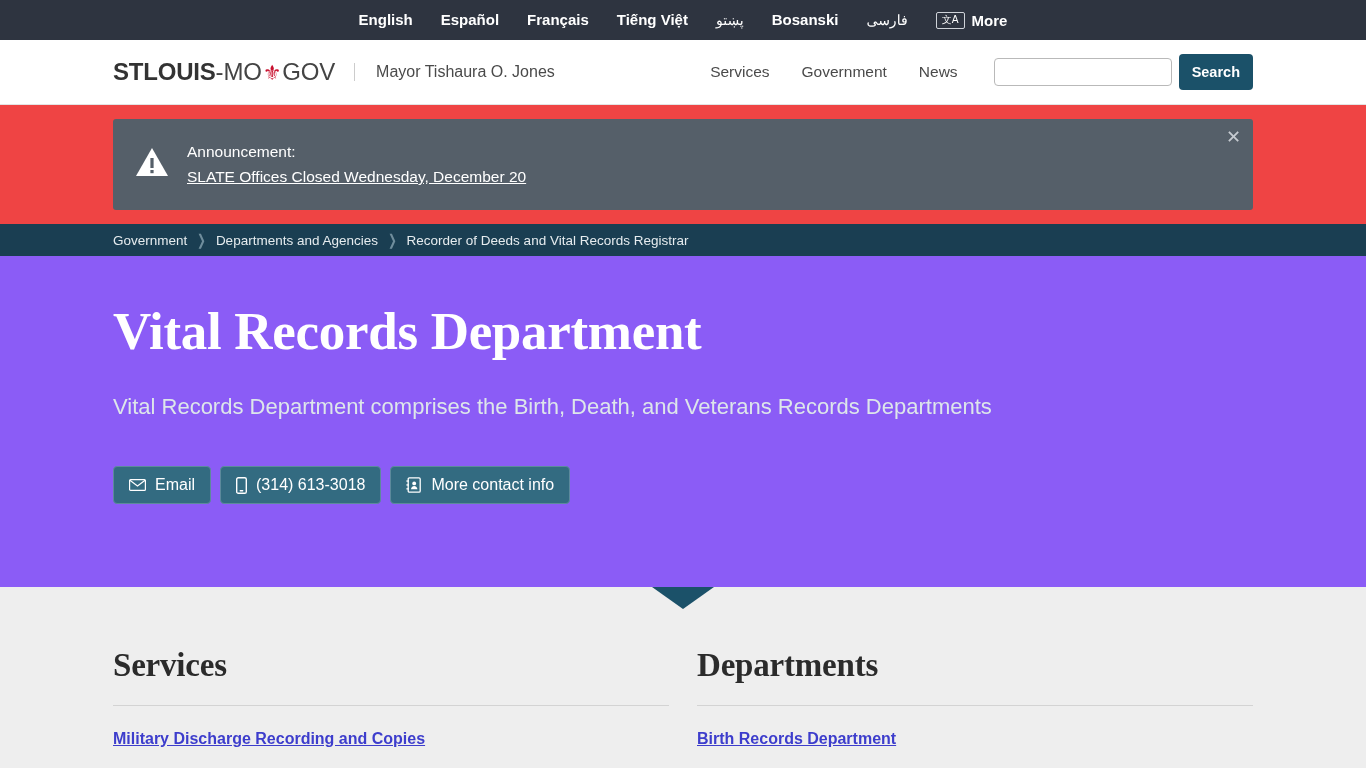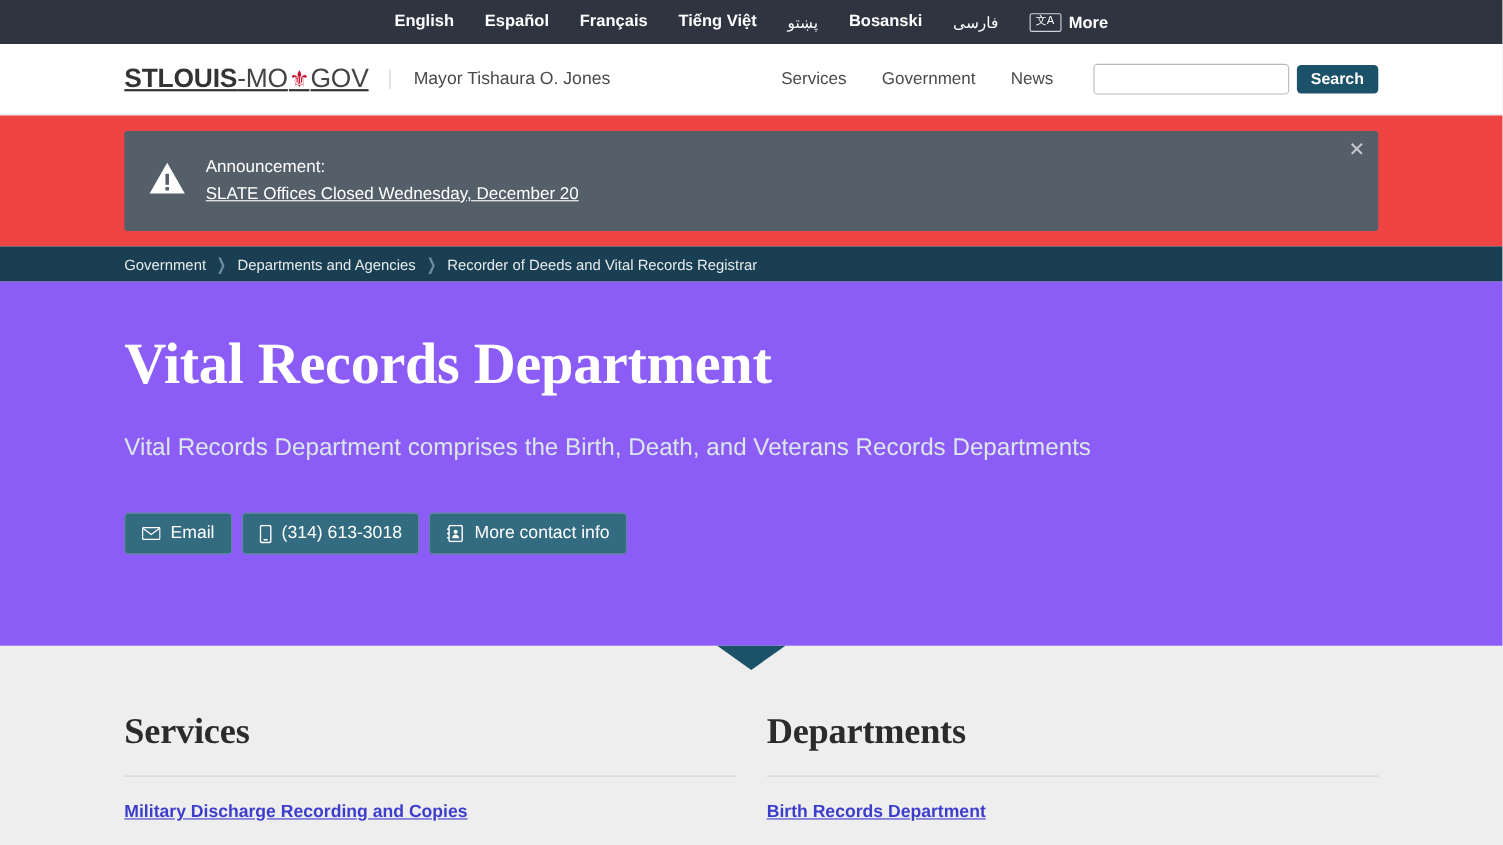--- a/index.html
+++ b/index.html
@@ -59,21 +59,20 @@
     align-items: center;
     padding: 0 113px;
     border-bottom: 1px solid #e3e3e3;
   }
   .logo {
     font-size: 24px;
     letter-spacing: -0.2px;
     color: #333333;
     white-space: nowrap;
     font-family: "Liberation Sans", sans-serif;
-    text-decoration: underline;
   }
   .logo .b { font-weight: 700; }
   .logo .l { font-weight: 400; color: #444; }
   .fleur {
     color: #c8102e;
     font-size: 21px;
     padding: 0 1px;
     font-family: "DejaVu Sans", sans-serif;
   }
   .mayor {
@@ -105,21 +104,21 @@
     border: 1px solid #b9b9b9;
     border-radius: 4px;
     padding: 0 8px;
     font-size: 13px;
     font-family: "Liberation Sans", sans-serif;
     outline: none;
     background: #fff;
   }
   .search-btn {
     margin-left: 7px;
-    height: 26px;
+    height: 36px;
     padding: 0 13px;
     background: #1b5169;
     color: #ffffff;
     border: none;
     border-radius: 4px;
     font-size: 14.5px;
     font-weight: 700;
     cursor: pointer;
     font-family: "Liberation Sans", sans-serif;
   }

